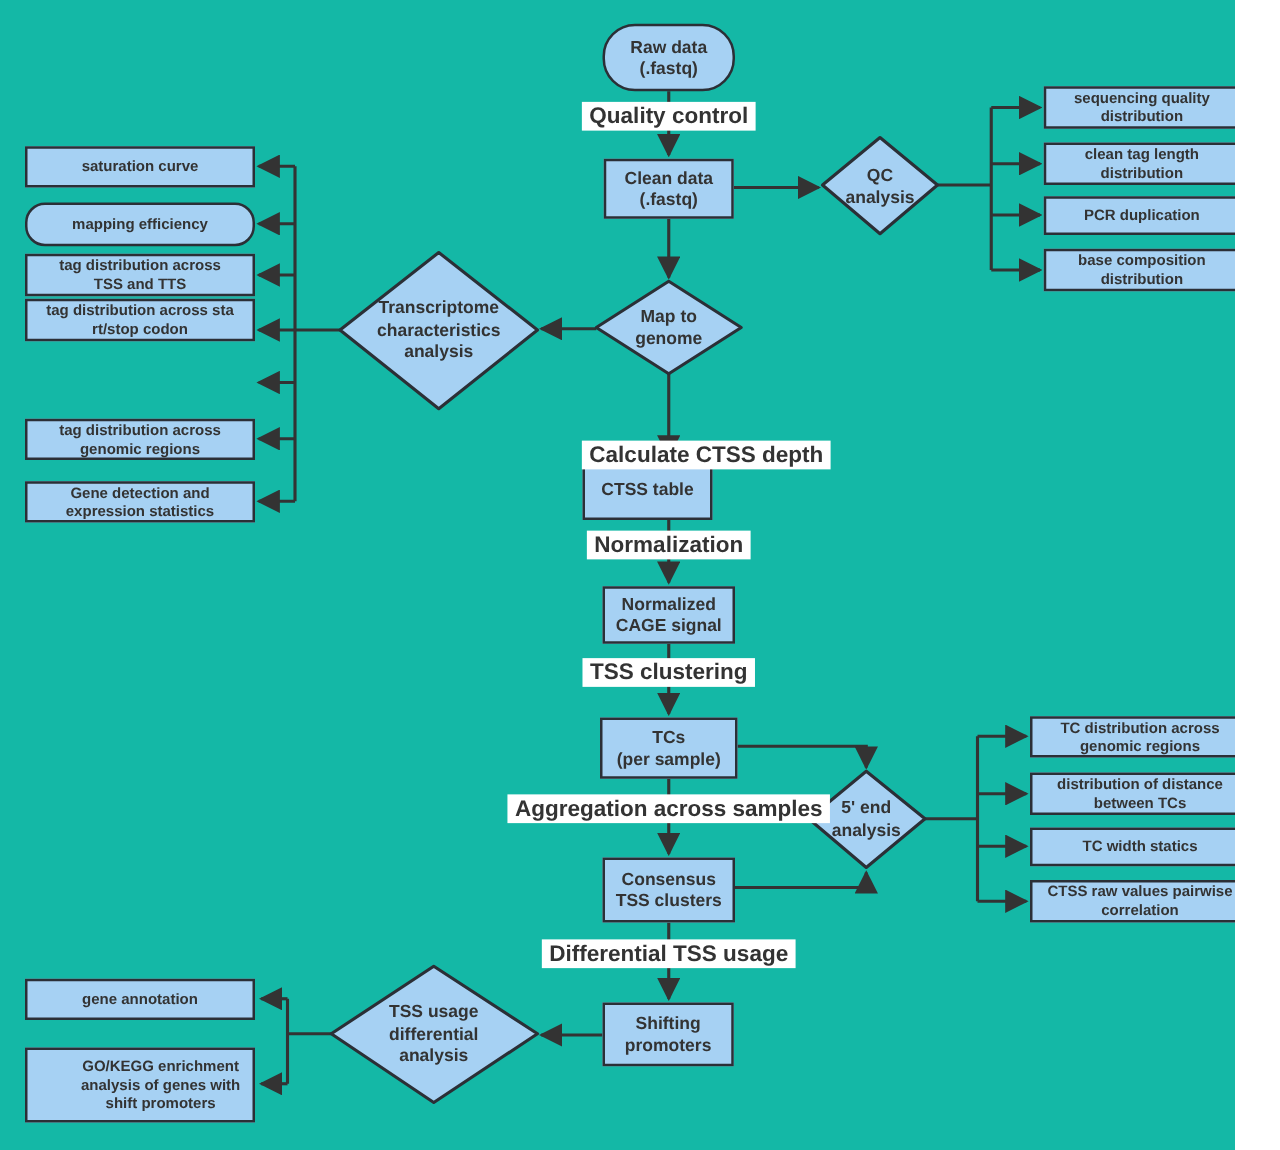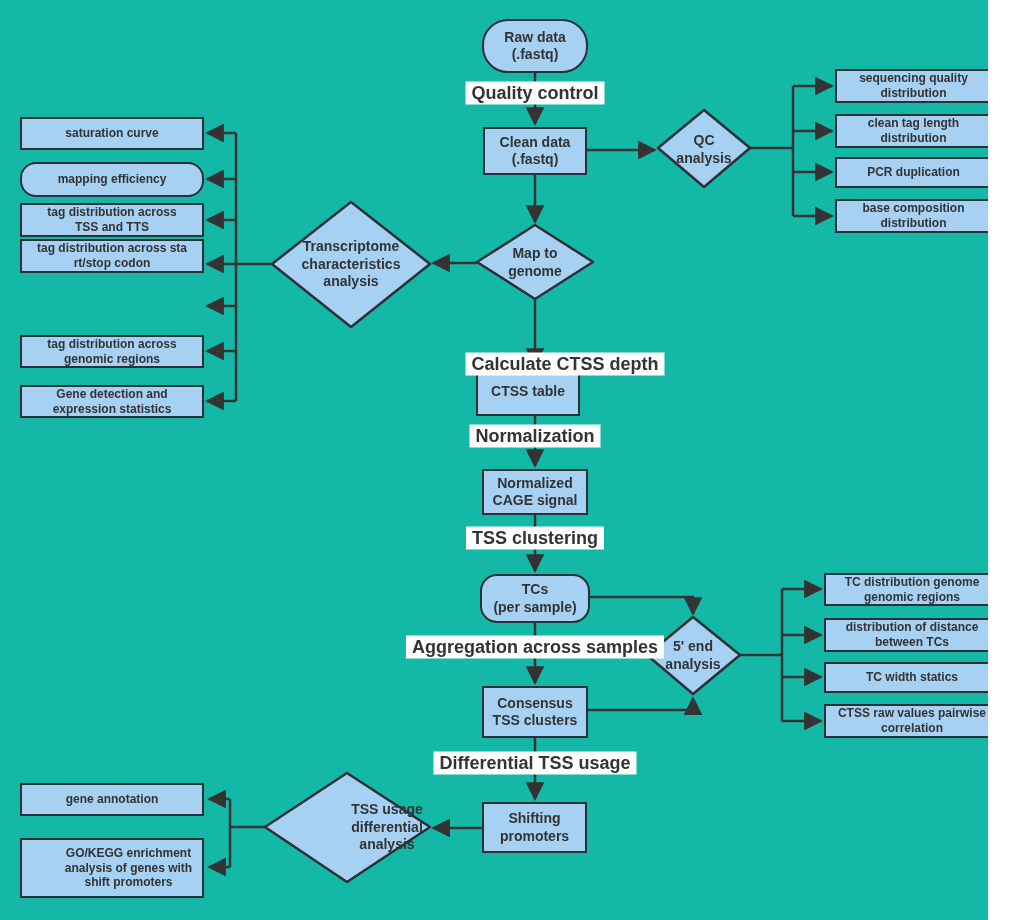--- a/index.html
+++ b/index.html
@@ -94,40 +94,40 @@
       <polygon points="351,202 430,264 351,327 272,264"></polygon>
       <polygon points="693,617 740,655 693,694 647,655"></polygon>
       <polygon points="347,773 430,827 347,882 265,827"></polygon>
     </g>
   </svg>
 
   <div class="node main pill" style="left:482px;top:19px;width:106px;height:54px;">Raw data
 (.fastq)</div>
   <div class="node main" style="left:483px;top:127px;width:104px;height:48px;">Clean data
 (.fastq)</div>
-  <div class="node main" style="left:476px;top:368px;width:104px;height:48px;text-align:right;">CTSS table</div>
+  <div class="node main" style="left:466px;top:368px;width:104px;height:48px;text-align:right;">CTSS table</div>
   <div class="node main" style="left:482px;top:469px;width:106px;height:46px;">Normalized
 CAGE signal</div>
-  <div class="node main" style="left:480px;top:574px;width:110px;height:49px;border-radius:17px;">TCs
+  <div class="node main" style="left:480px;top:574px;width:110px;height:49px;">TCs
 (per sample)</div>
   <div class="node main" style="left:482px;top:686px;width:106px;height:52px;">Consensus
 TSS clusters</div>
   <div class="node main" style="left:482px;top:802px;width:105px;height:51px;">Shifting
 promoters</div>
 
   <div class="dlabel" style="left:704px;top:149px;">QC
 analysis</div>
   <div class="dlabel" style="left:535px;top:262px;">Map to
 genome</div>
   <div class="dlabel" style="left:351px;top:264px;">Transcriptome
 characteristics
 analysis</div>
   <div class="dlabel" style="left:693px;top:655px;">5' end
 analysis</div>
-  <div class="dlabel" style="left:347px;top:827px;margin-left:40px;">TSS usage
+  <div class="dlabel" style="left:347px;top:827px;">TSS usage
 differential
 analysis</div>
 
   <span class="elabel" style="left:535px;top:93px;">Quality control</span>
   <span class="elabel" style="left:565px;top:327px;margin-top:37px;">Calculate CTSS depth</span>
   <span class="elabel" style="left:535px;top:436px;">Normalization</span>
   <span class="elabel" style="left:535px;top:538px;">TSS clustering</span>
   <span class="elabel" style="left:535px;top:647px;">Aggregation across samples</span>
   <span class="elabel" style="left:535px;top:763px;">Differential TSS usage</span>
 
@@ -143,21 +143,21 @@
   <div class="node" style="left:20px;top:162px;width:184px;height:35px;border-radius:16px;">mapping efficiency</div>
   <div class="node" style="left:20px;top:203px;width:184px;height:34px;">tag distribution across
 TSS and TTS</div>
   <div class="node" style="left:20px;top:239px;width:184px;height:34px;">tag distribution across sta
 rt/stop codon</div>
   <div class="node" style="left:20px;top:335px;width:184px;height:33px;">tag distribution across
 genomic regions</div>
   <div class="node" style="left:20px;top:385px;width:184px;height:33px;">Gene detection and
 expression statistics</div>
 
-  <div class="node" style="left:824px;top:573px;width:176px;height:33px;">TC distribution genome
+  <div class="node" style="left:824px;top:573px;width:176px;height:33px;">TC distribution across
 genomic regions</div>
   <div class="node" style="left:824px;top:618px;width:176px;height:34px;">distribution of distance
 between TCs</div>
   <div class="node" style="left:824px;top:662px;width:176px;height:31px;">TC width statics</div>
   <div class="node" style="left:824px;top:704px;width:176px;height:34px;">CTSS raw values pairwise
 correlation</div>
 
   <div class="node" style="left:20px;top:783px;width:184px;height:33px;">gene annotation</div>
   <div class="node" style="left:20px;top:838px;width:184px;height:60px;padding-left:33px;">GO/KEGG enrichment
 analysis of genes with

